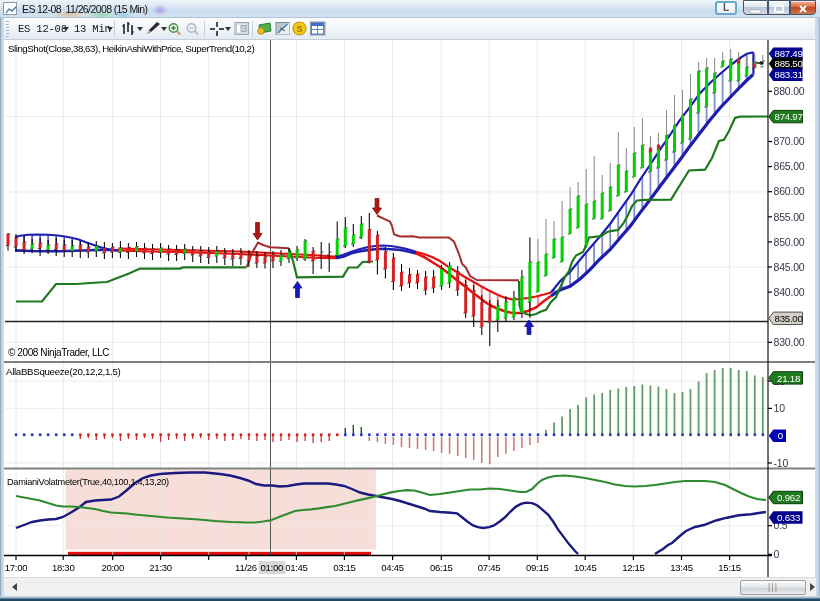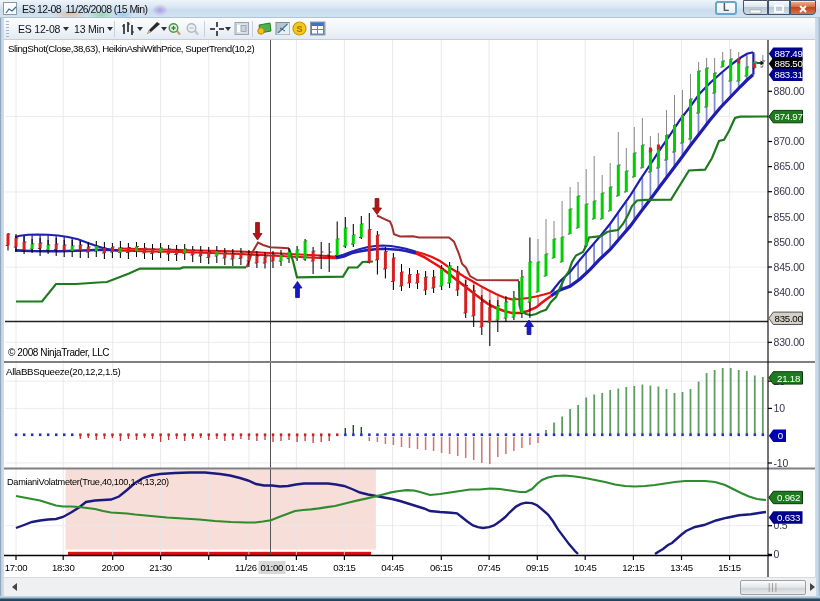--- a/index.html
+++ b/index.html
@@ -21,21 +21,21 @@
   linear-gradient(180deg,#fdfefe,#e8eef5); border:2px solid #67a7c9; border-radius:3px;
   font-size:10px; color:#555; text-align:center; line-height:10px; font-weight:bold; }
 .wbtn { position:absolute; top:0px; height:15px; border:1px solid #44546a; box-shadow:inset 0 1px 0 rgba(255,255,255,.7); }
 #btnmin { left:743px; width:25px; background:linear-gradient(180deg,#f8fafc 0%,#dde5ee 45%,#bac8d6 50%,#d3dde8 100%); border-radius:0 0 0 4px; }
 #btnmax { left:768px; width:22px; background:linear-gradient(180deg,#f8fafc 0%,#dde5ee 45%,#bac8d6 50%,#d3dde8 100%); }
 #btncls { left:790px; width:26px; background:linear-gradient(180deg,#f2b49a 0%,#d96c42 45%,#bf4722 50%,#d4764a 100%); border-radius:0 0 4px 0; }
 #toolbar { position:absolute; left:4px; top:18px; width:812px; height:22px;
   background:linear-gradient(180deg,#fbfcfd 0%,#f0f4f9 55%,#e3eaf3 100%);
   border-bottom:1px solid #c5cdd6; }
 .tsep { position:absolute; top:3px; width:1px; height:16px; background:#c9cfd7; }
-.tbtext { position:absolute; top:5px; font-size:10.5px; letter-spacing:-0.2px; color:#111; }
+.tbtext { position:absolute; top:5px; font-size:10.5px; letter-spacing:-0.2px; color:#111;font-family:Liberation Mono, monospace; }
 .darr { position:absolute; top:9px; width:0; height:0; border-left:3px solid transparent;
   border-right:3px solid transparent; border-top:4px solid #333; }
 #grip { position:absolute; left:2px; top:3px; width:3px; height:16px;
   background-image:repeating-linear-gradient(180deg,#aab4c0 0 1px,transparent 1px 3px); }
 #leftborder { position:absolute; left:0; top:18px; width:4px; height:579px;
   background:linear-gradient(90deg,#7d93a8,#c3d6e8 40%,#cfdeed); }
 #rightborder { position:absolute; left:815px; top:18px; width:5px; height:579px;
   background:linear-gradient(90deg,#cfdeed,#c3d6e8 60%,#9ab0c4); }
 #scrollbar { position:absolute; left:4px; top:577px; width:812px; height:19px;
   background:#eef0f2; border-top:1px solid #d8dbde; }

